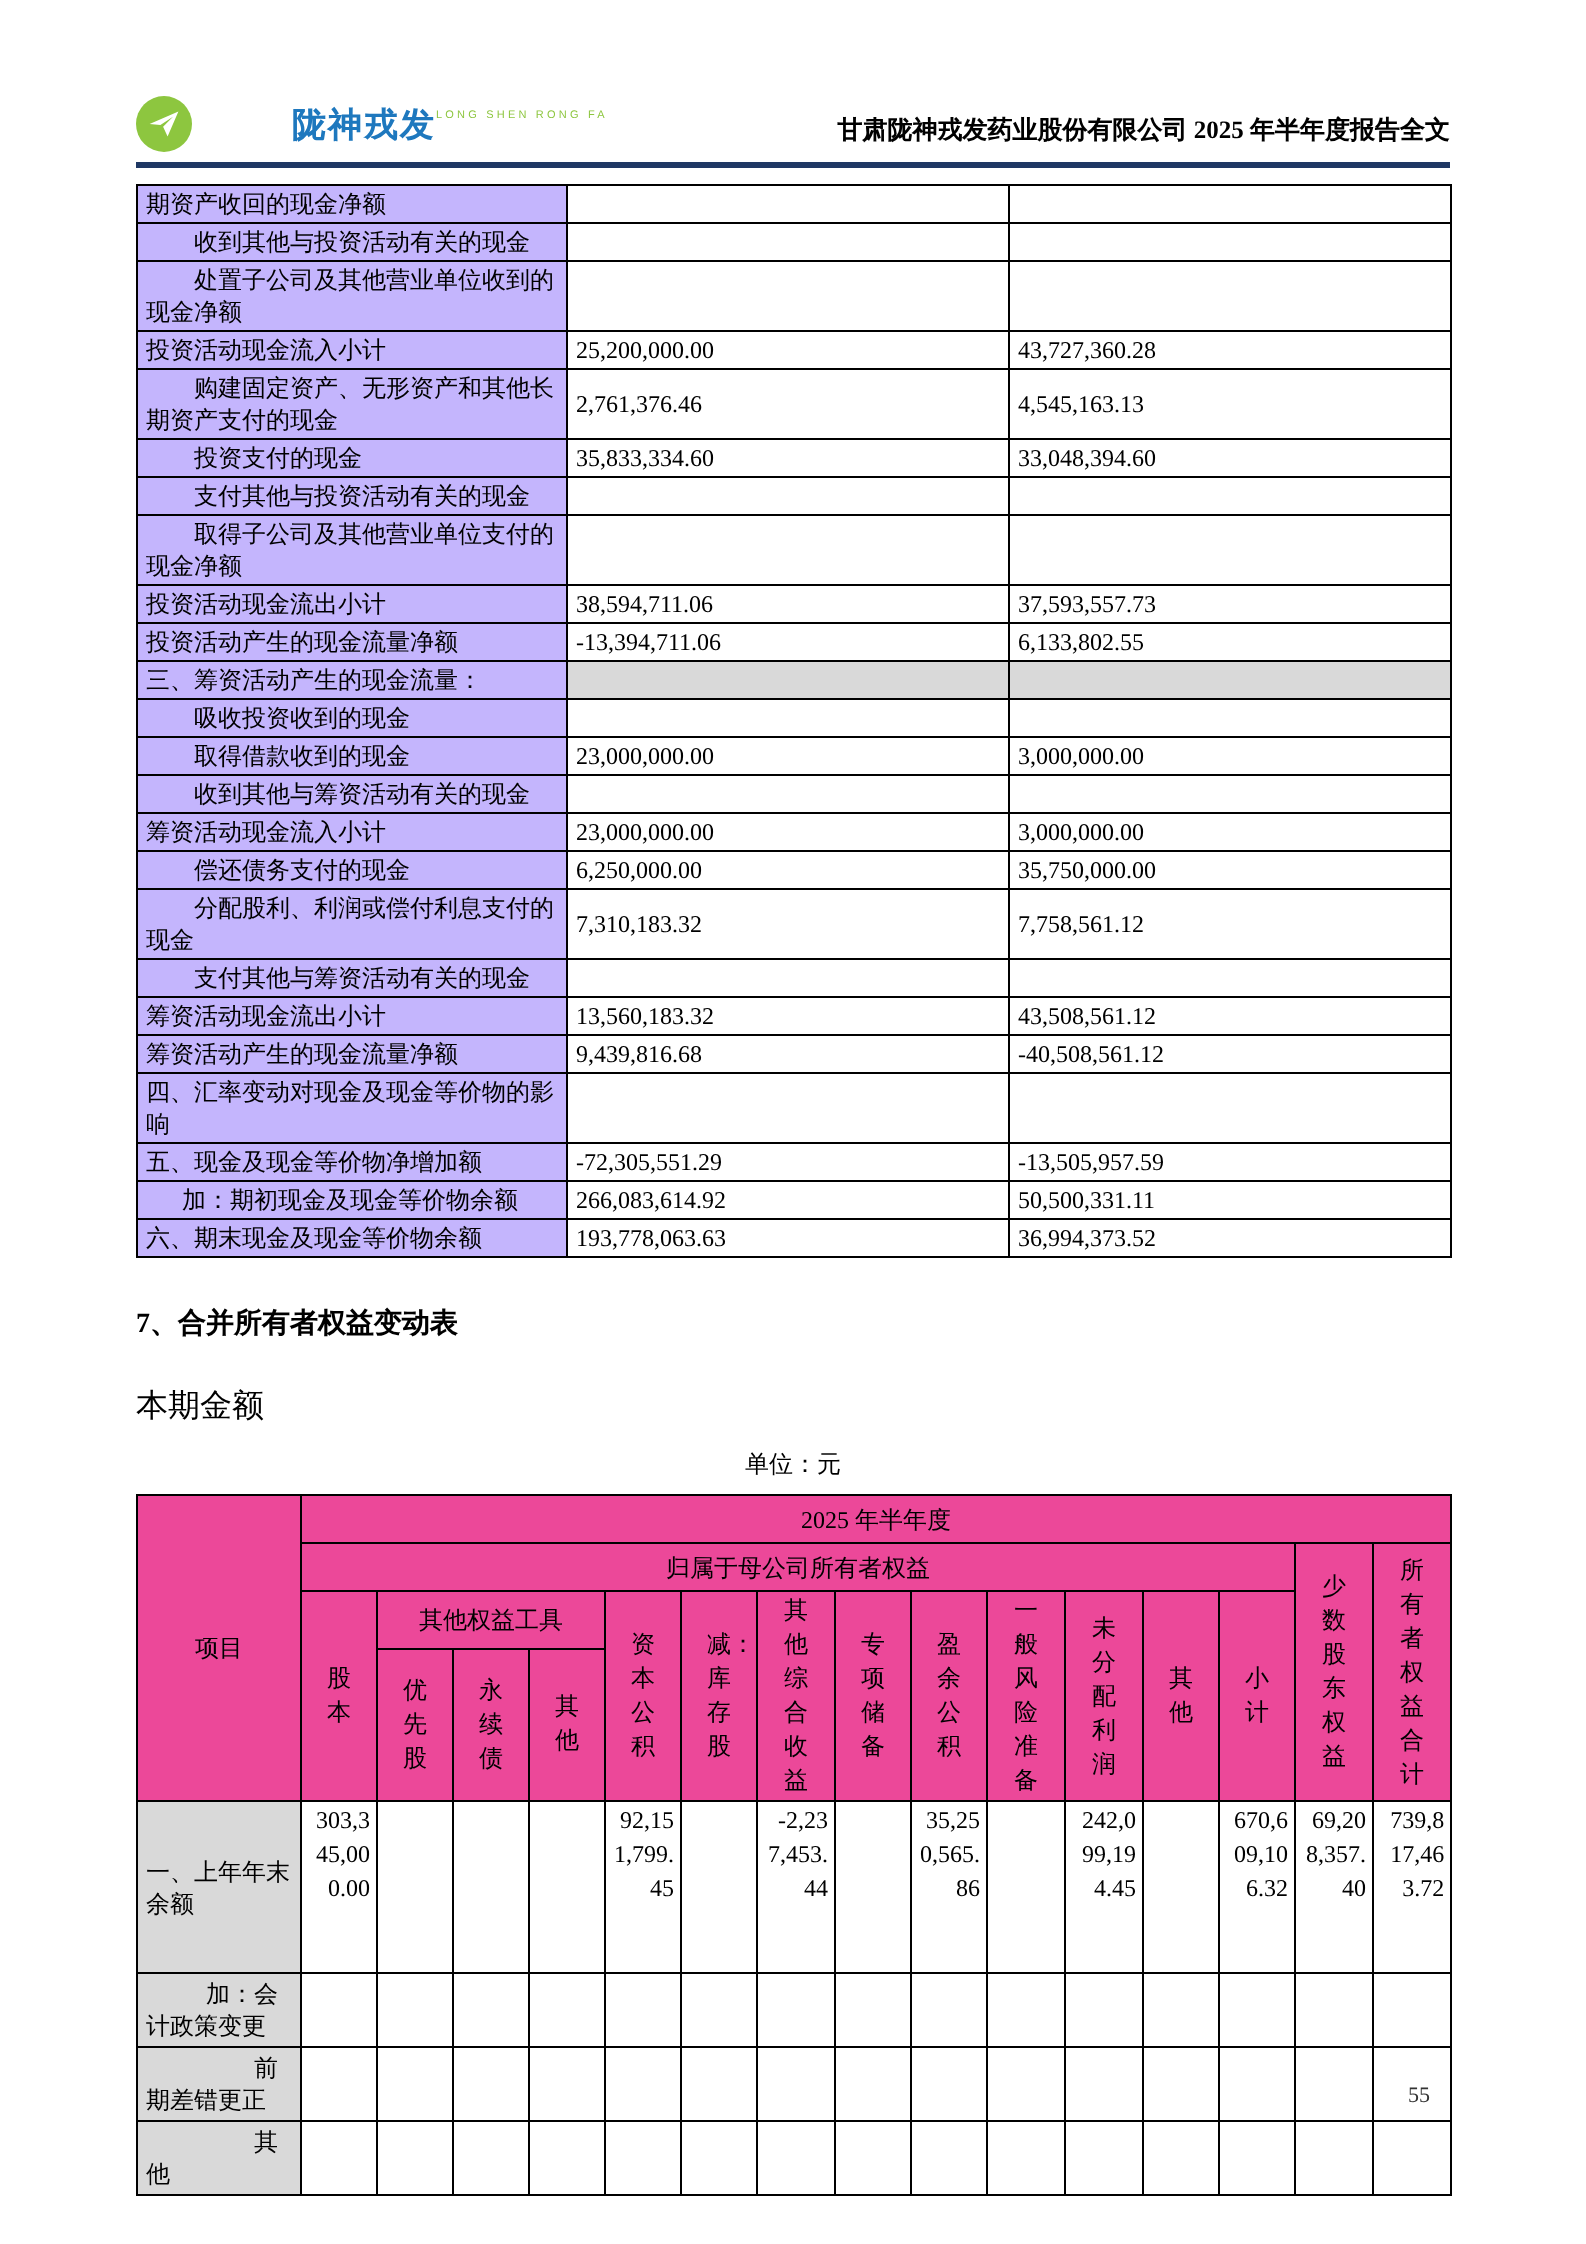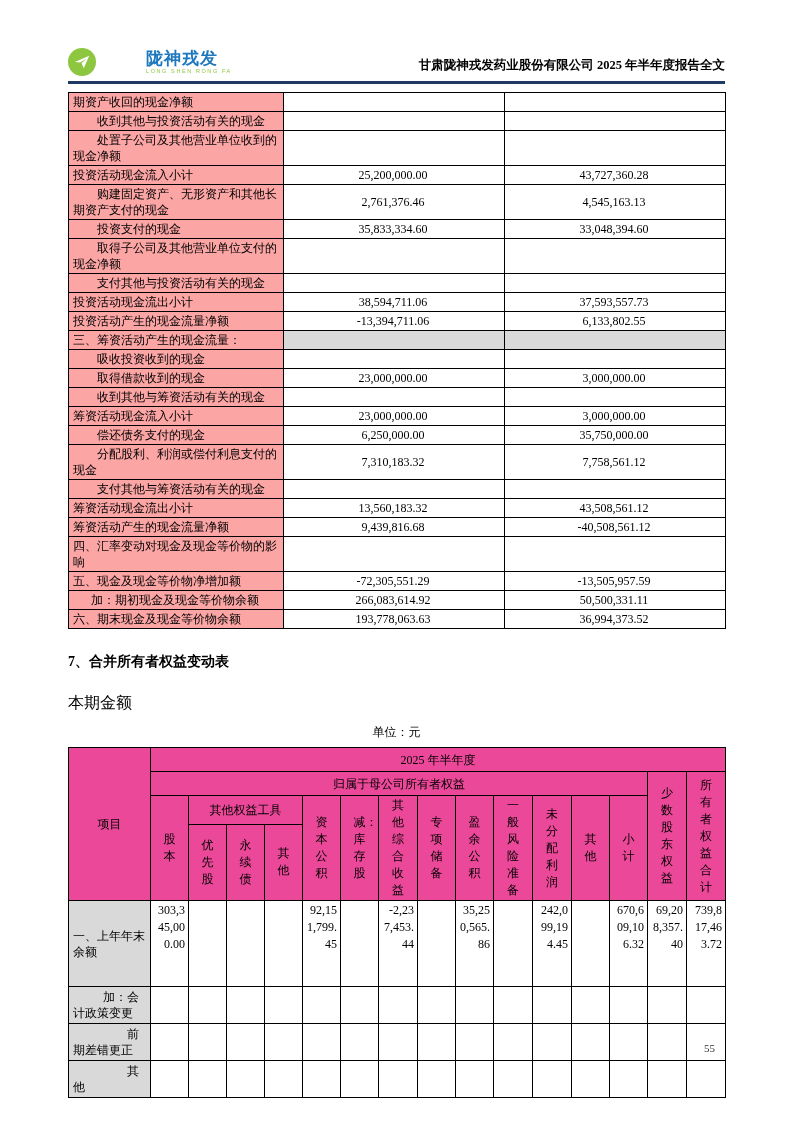--- a/index.html
+++ b/index.html
@@ -8,32 +8,32 @@
     width:793px; height:1122px; position:relative; overflow:hidden;
     font-family:"Liberation Serif","DejaVu Serif",serif;
     color:#000;
   }
   .page { position:absolute; left:68px; top:0; width:657px; }
 
   
   .hdr { display:flex; justify-content:space-between; align-items:flex-end; margin-top:48px; }
   .logo { display:flex; align-items:center; gap:6px; }
   .logo-circle { width:28px; height:28px; border-radius:50%; background:#8dc63f; display:flex; align-items:center; justify-content:center; }
-  .logo-txt { display:flex; flex-direction:column; line-height:1;padding-left:44px; }
+  .logo-txt { display:flex; line-height:1;padding-left:44px; }
   .logo-cn { font-size:17px; font-weight:bold; color:#1e78be; letter-spacing:1px; }
   .logo-en { font-size:5.5px; color:#8dc63f; letter-spacing:1.6px; margin-top:2px; font-family:"Liberation Sans",sans-serif; }
   .doc-title { font-size:12.5px; font-weight:bold; padding-bottom:2px; }
   .hdr-rule { height:3px; background:#1f3864; margin-top:5px; }
 
   
   table { border-collapse:collapse; table-layout:fixed; width:657px; }
   td { border:1px solid #000; font-size:12px; line-height:16px; padding:1px 4px; vertical-align:middle; }
   .cf { margin-top:8px; }
-  .cf .lbl { background:#fca5a5; text-align:left; }
-  .cf .val { text-align:center; padding-right:6px; background:#fff; }
+  .cf .lbl { background:#c4b5fd; text-align:left; }
+  .cf .val { text-align:left; padding-right:6px; background:#fff; }
   .cf .sec .val { background:#d9d9d9; }
   .ind  { text-indent:2em; }
   .ind1 { text-indent:1.5em; }
 
   
   .sec-head { font-size:14px; font-weight:bold; margin-top:24px; }
   .period   { font-size:16px; margin-top:22px; }
   .unit     { font-size:12px; text-align:center; margin-top:10px; }
 
   
@@ -107,26 +107,26 @@
           <td class="lbl ind">购建固定资产、无形资产和其他长期资产支付的现金</td>
           <td class="val">2,761,376.46</td>
           <td class="val">4,545,163.13</td>
         </tr>
     <tr>
           <td class="lbl ind">投资支付的现金</td>
           <td class="val">35,833,334.60</td>
           <td class="val">33,048,394.60</td>
         </tr>
     <tr>
+          <td class="lbl ind">支付其他与投资活动有关的现金</td>
+          <td class="val"></td>
+          <td class="val"></td>
+        </tr>
+    <tr>
           <td class="lbl ind">取得子公司及其他营业单位支付的现金净额</td>
-          <td class="val"></td>
-          <td class="val"></td>
-        </tr>
-    <tr>
-          <td class="lbl ind">支付其他与投资活动有关的现金</td>
           <td class="val"></td>
           <td class="val"></td>
         </tr>
     <tr>
           <td class="lbl">投资活动现金流出小计</td>
           <td class="val">38,594,711.06</td>
           <td class="val">37,593,557.73</td>
         </tr>
     <tr>
           <td class="lbl">投资活动产生的现金流量净额</td>

